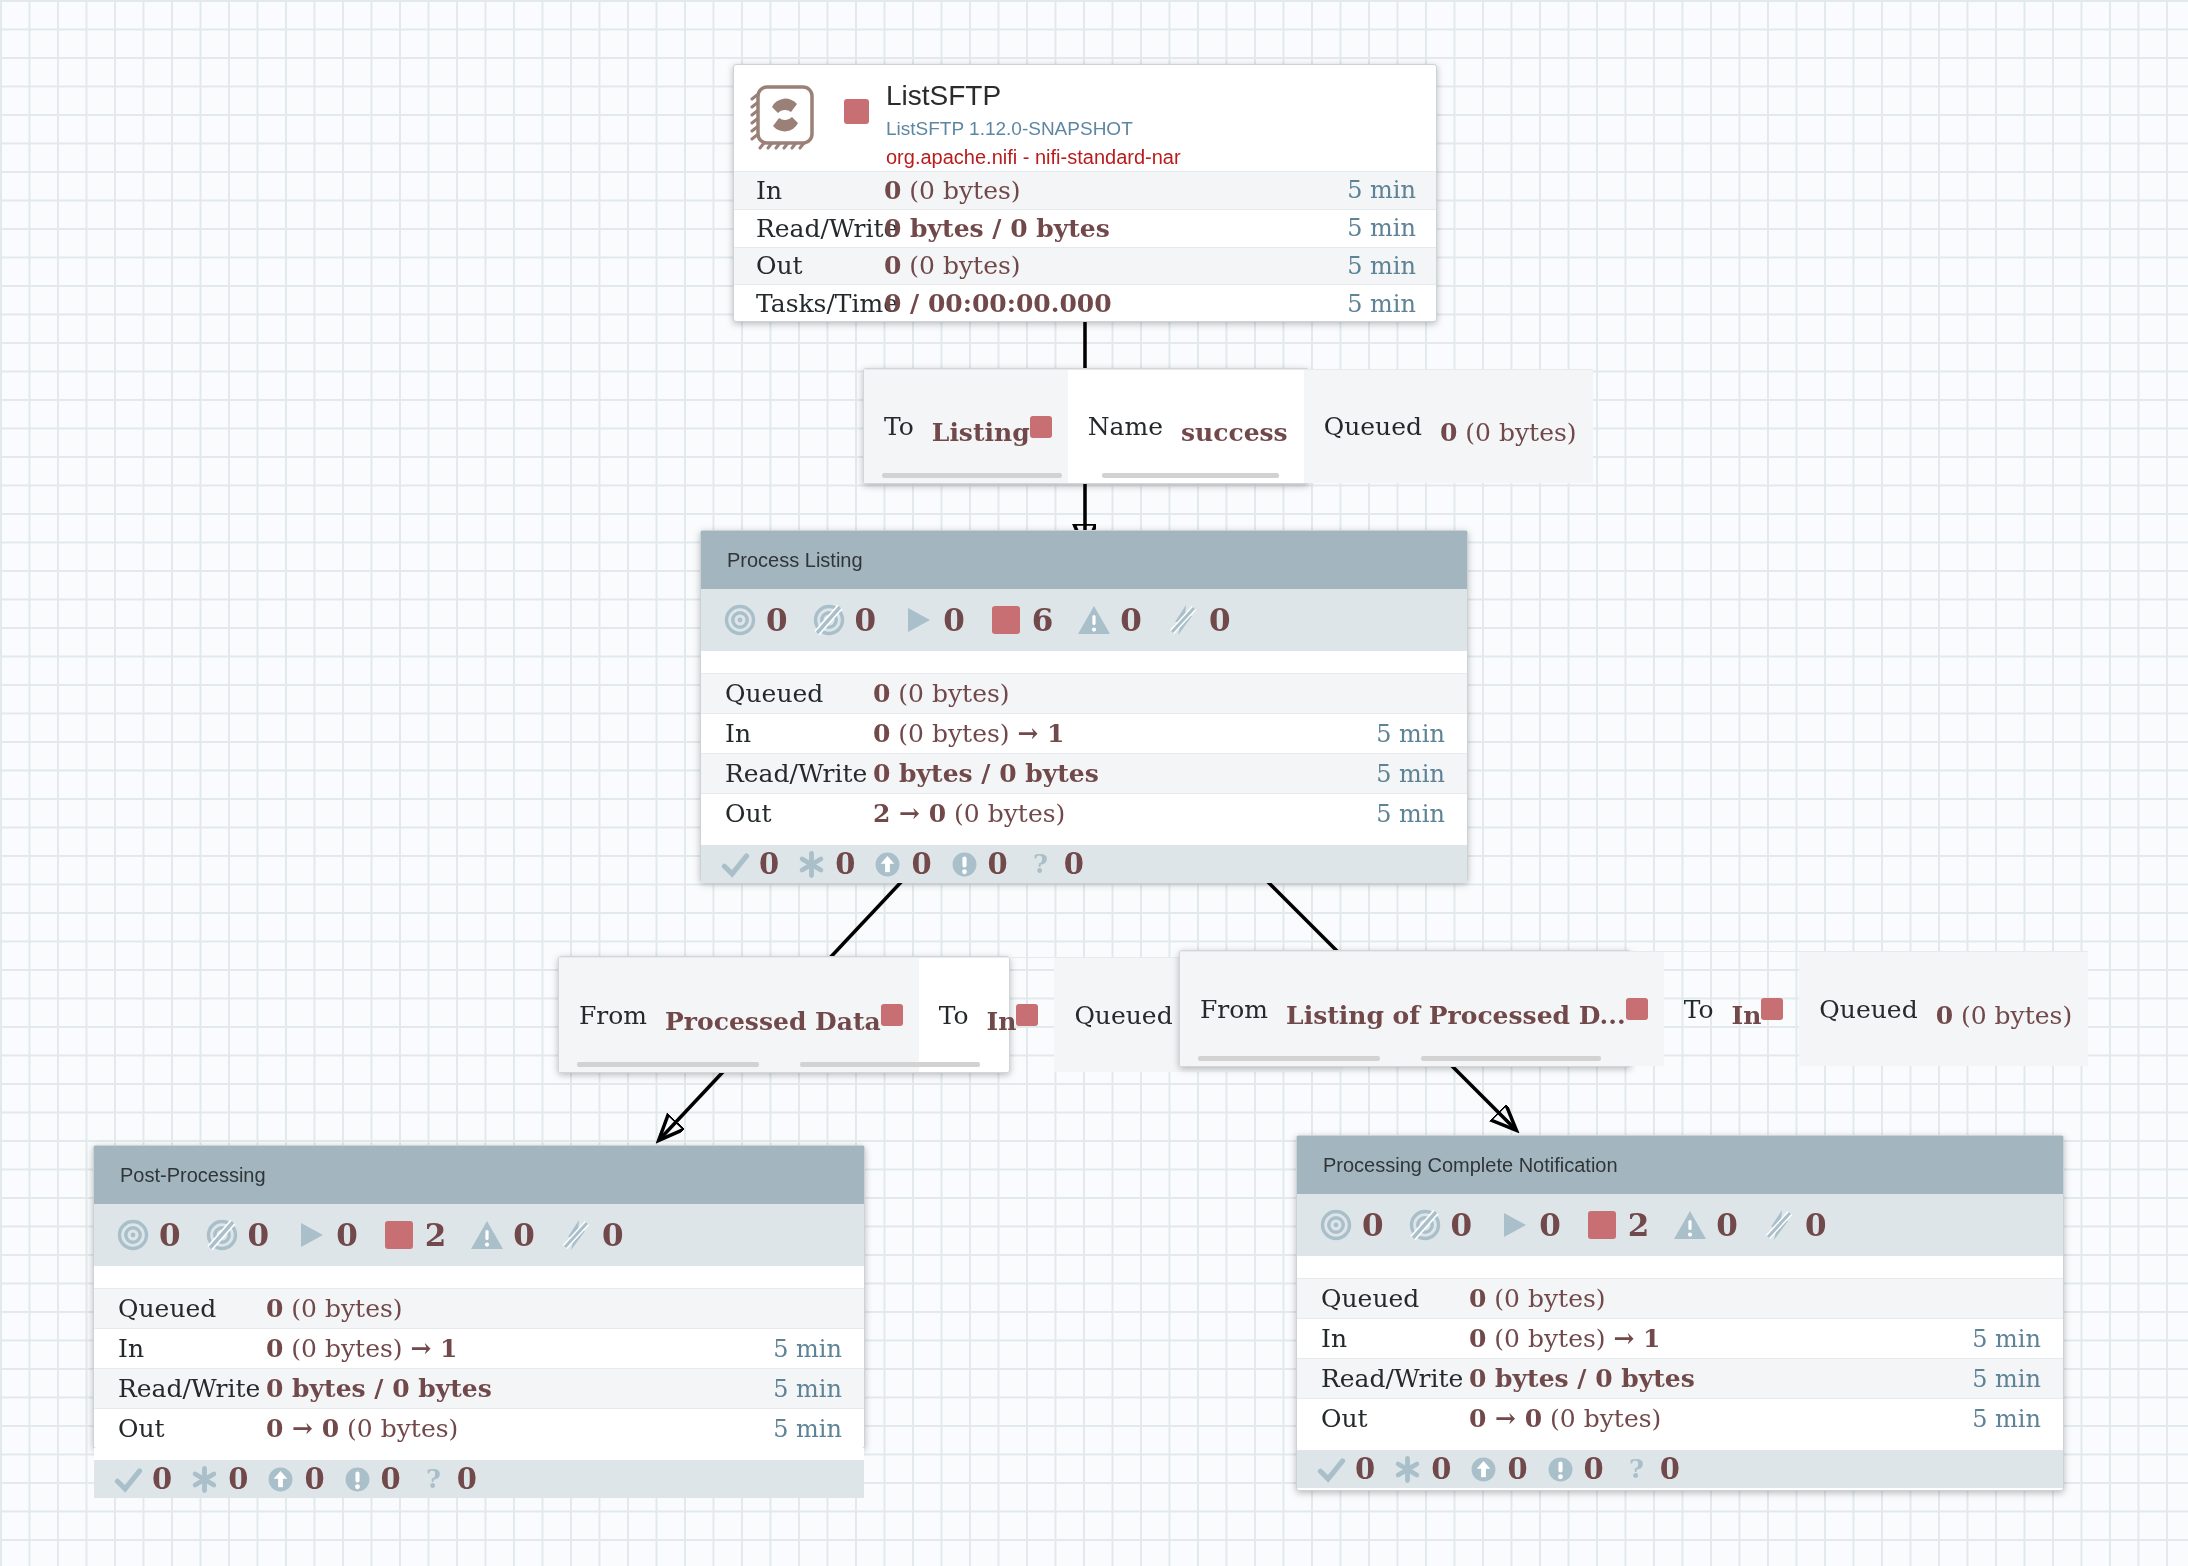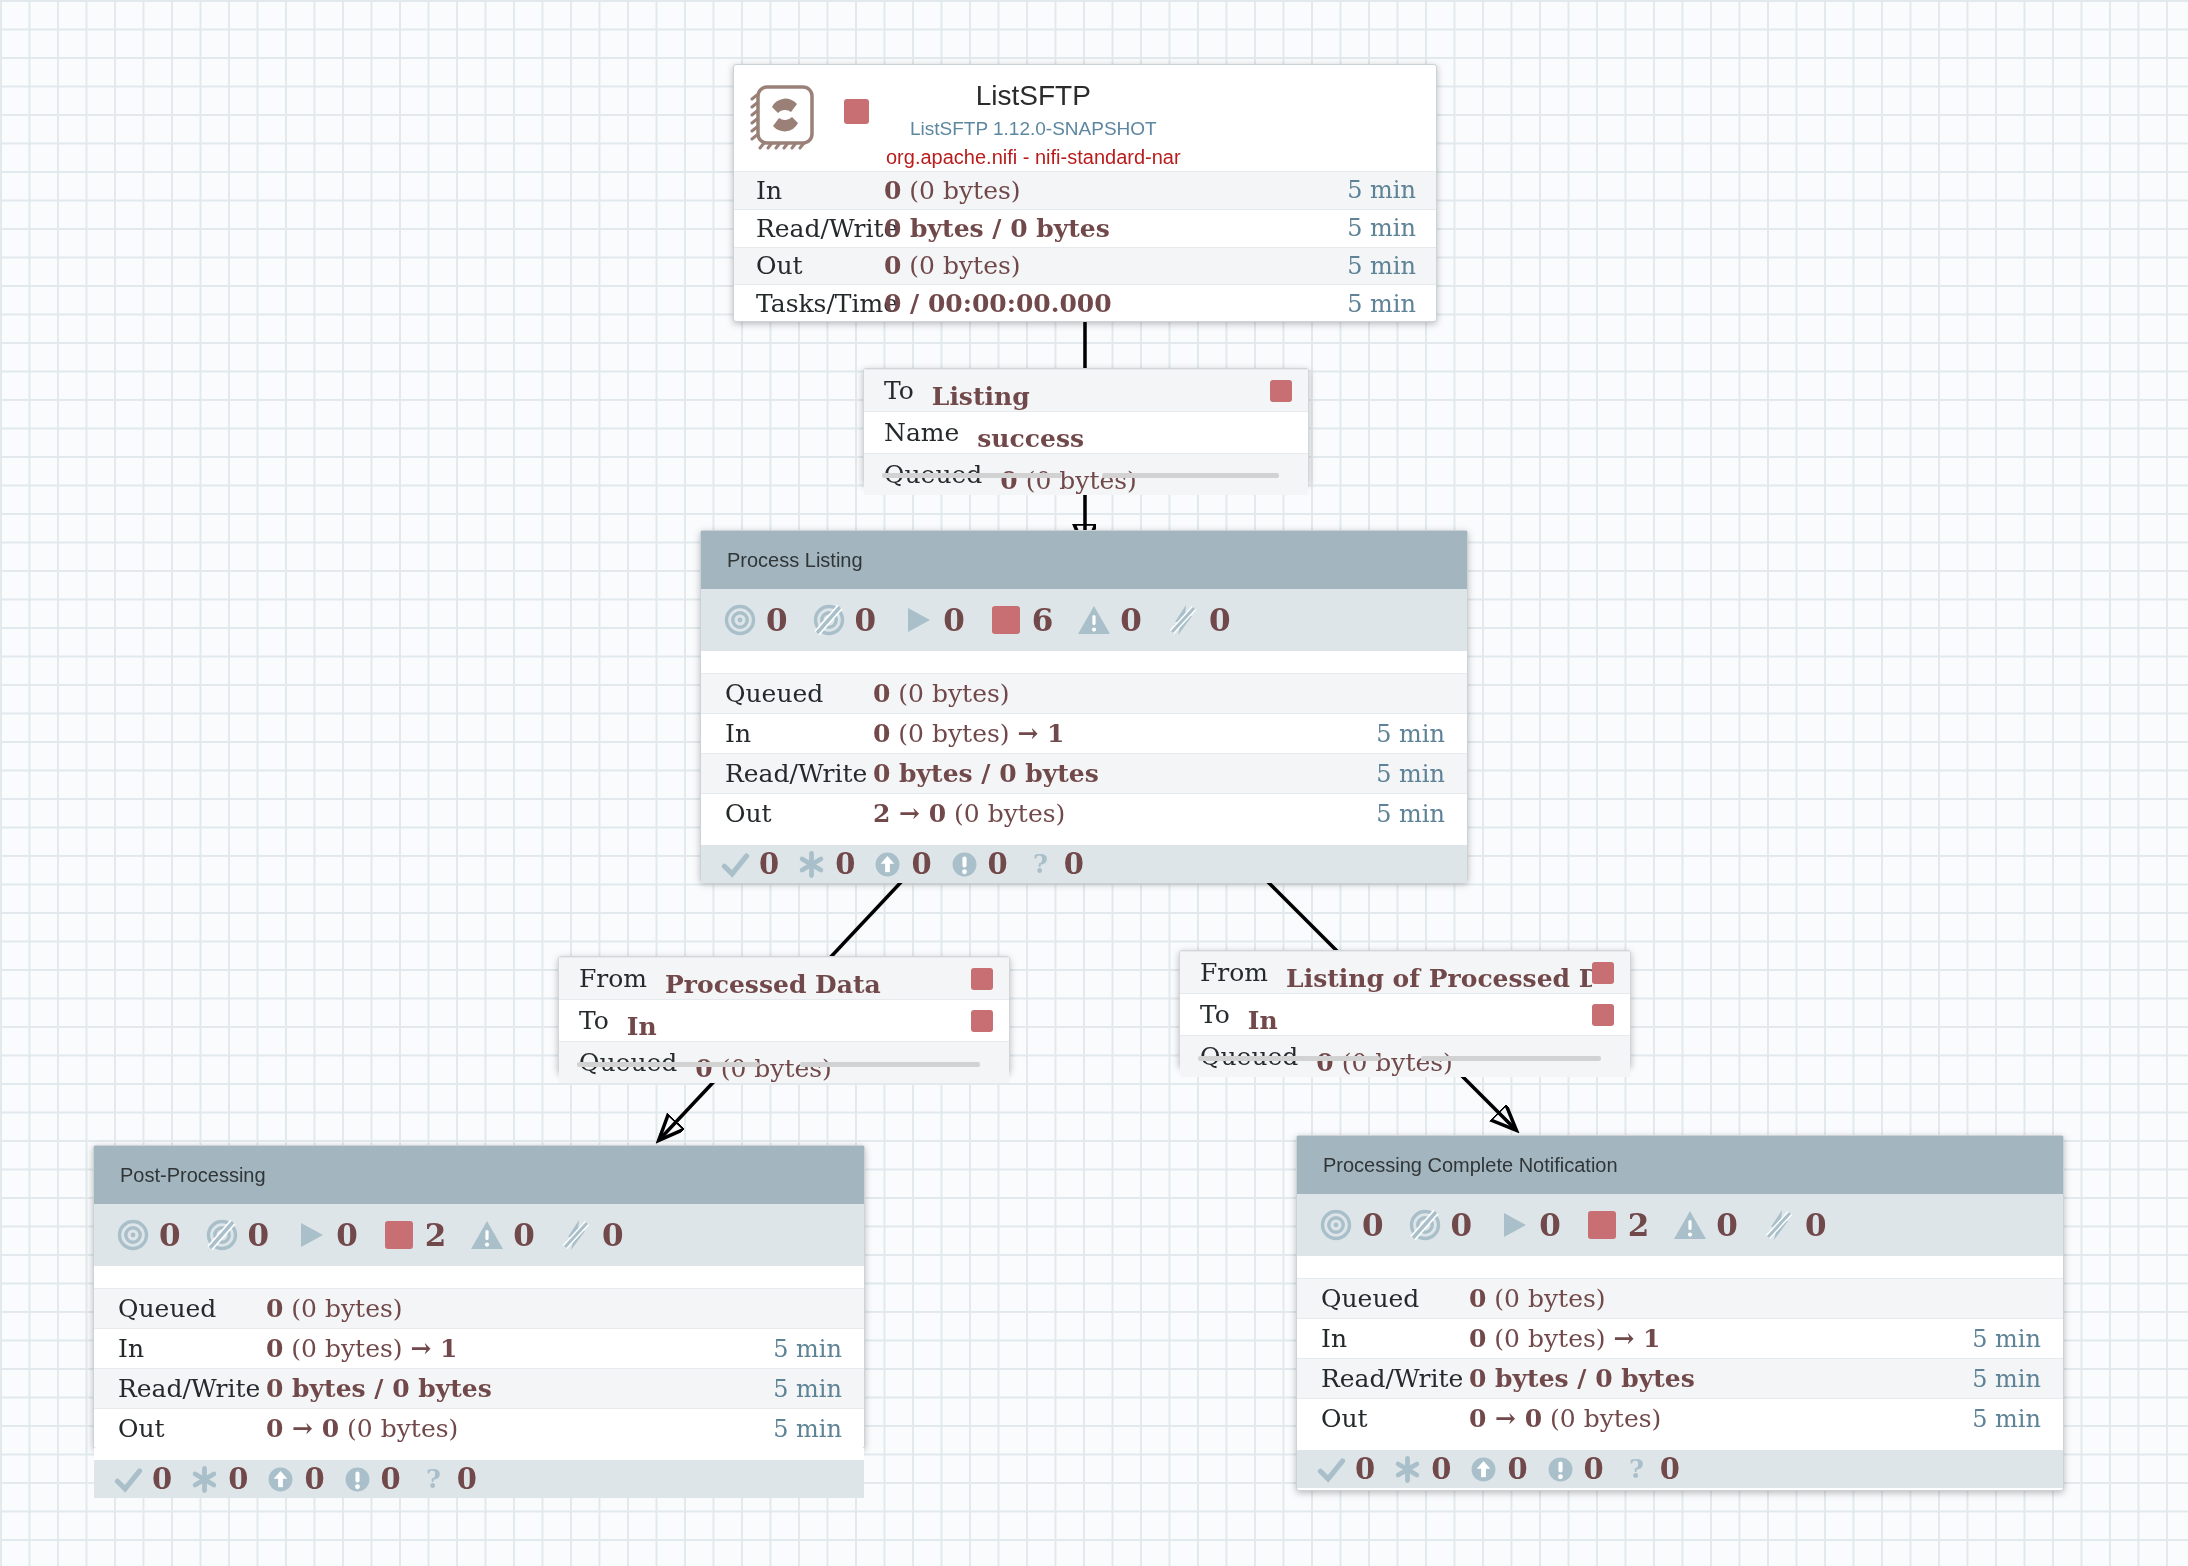--- a/index.html
+++ b/index.html
@@ -14,21 +14,21 @@
   }
   
   #wires{position:absolute;left:0;top:0;z-index:1;}
   #wires path{stroke:#000;stroke-width:3.5px;fill:none;}
 
   
   .comp{position:absolute;z-index:2;background:#fff;border-radius:3px;
         box-shadow:0 2px 7px rgba(0,0,0,.26);border:1px solid #ccd3d6;box-sizing:border-box;}
 
   
-  .proc-header{height:106px;position:relative;text-align:center;}
+  .proc-header{height:106px;position:relative;}
   .proc-icon{position:absolute;left:16px;top:18px;}
   .proc-square{position:absolute;left:110px;top:34px;width:25px;height:25px;border-radius:3px;background:#c76f72;}
   .proc-titles{position:absolute;left:152px;top:14px;}
   .proc-title{font-size:28px;color:#2b2b2b;line-height:34px;}
   .proc-type{font-size:19px;color:#5d87a1;line-height:31px;}
   .proc-bundle{font-size:20px;color:#b91c1c;line-height:27px;}
 
   
   .stat-table{display:flex;flex-direction:column;font-family:"DejaVu Serif",serif;}
   .stat-row{flex:1;display:flex;align-items:center;border-top:1px solid #e6eaec;}
@@ -52,21 +52,21 @@
   .grp-gap2{height:12px;background:#fff;}
   .grp-bottom{height:38px;background:#dee5e9;display:flex;align-items:center;padding-left:20px;}
   .ic-pair{display:flex;align-items:center;margin-right:24px;}
   .ic-pair .glyph{display:flex;align-items:center;}
   .ic-count{font-family:"DejaVu Serif",serif;font-weight:bold;font-size:31px;color:#72494b;margin-left:9px;}
   .grp-bottom .ic-pair{margin-right:18px;}
   .grp-bottom .ic-count{font-size:29px;}
 
   
   .conn{z-index:3;border:1px solid #d2d6d8;}
-  .conn-rows{display:flex;flex-direction:column;height:100%;font-family:"DejaVu Serif",serif;}
+  .conn-rows{display:flex;flex-direction:row;height:100%;font-family:"DejaVu Serif",serif;}
   .conn-row{flex:1;display:flex;align-items:center;padding:0 16px 0 20px;border-top:1px solid #e6eaec;}
   .conn-row:nth-child(odd){background:#f3f5f6;}
   .conn-key{font-size:25px;color:#24292b;margin-right:18px;white-space:nowrap;}
   .conn-val{font-size:25px;color:#72494b;white-space:nowrap;overflow:hidden;margin-top:12px;}
   .conn-val b{font-weight:bold;}
   .conn-square{width:22px;height:22px;border-radius:3px;background:#c76f72;margin-left:auto;flex:0 0 auto;}
   .conn-bars{position:absolute;left:0;right:0;bottom:5px;height:5px;}
   .conn-bars .bar{position:absolute;top:0;height:5px;background:#d2d2d2;border-radius:2px;}
   .bar-left{left:4%;width:40.5%;}
   .bar-right{left:53.5%;width:40%;}

